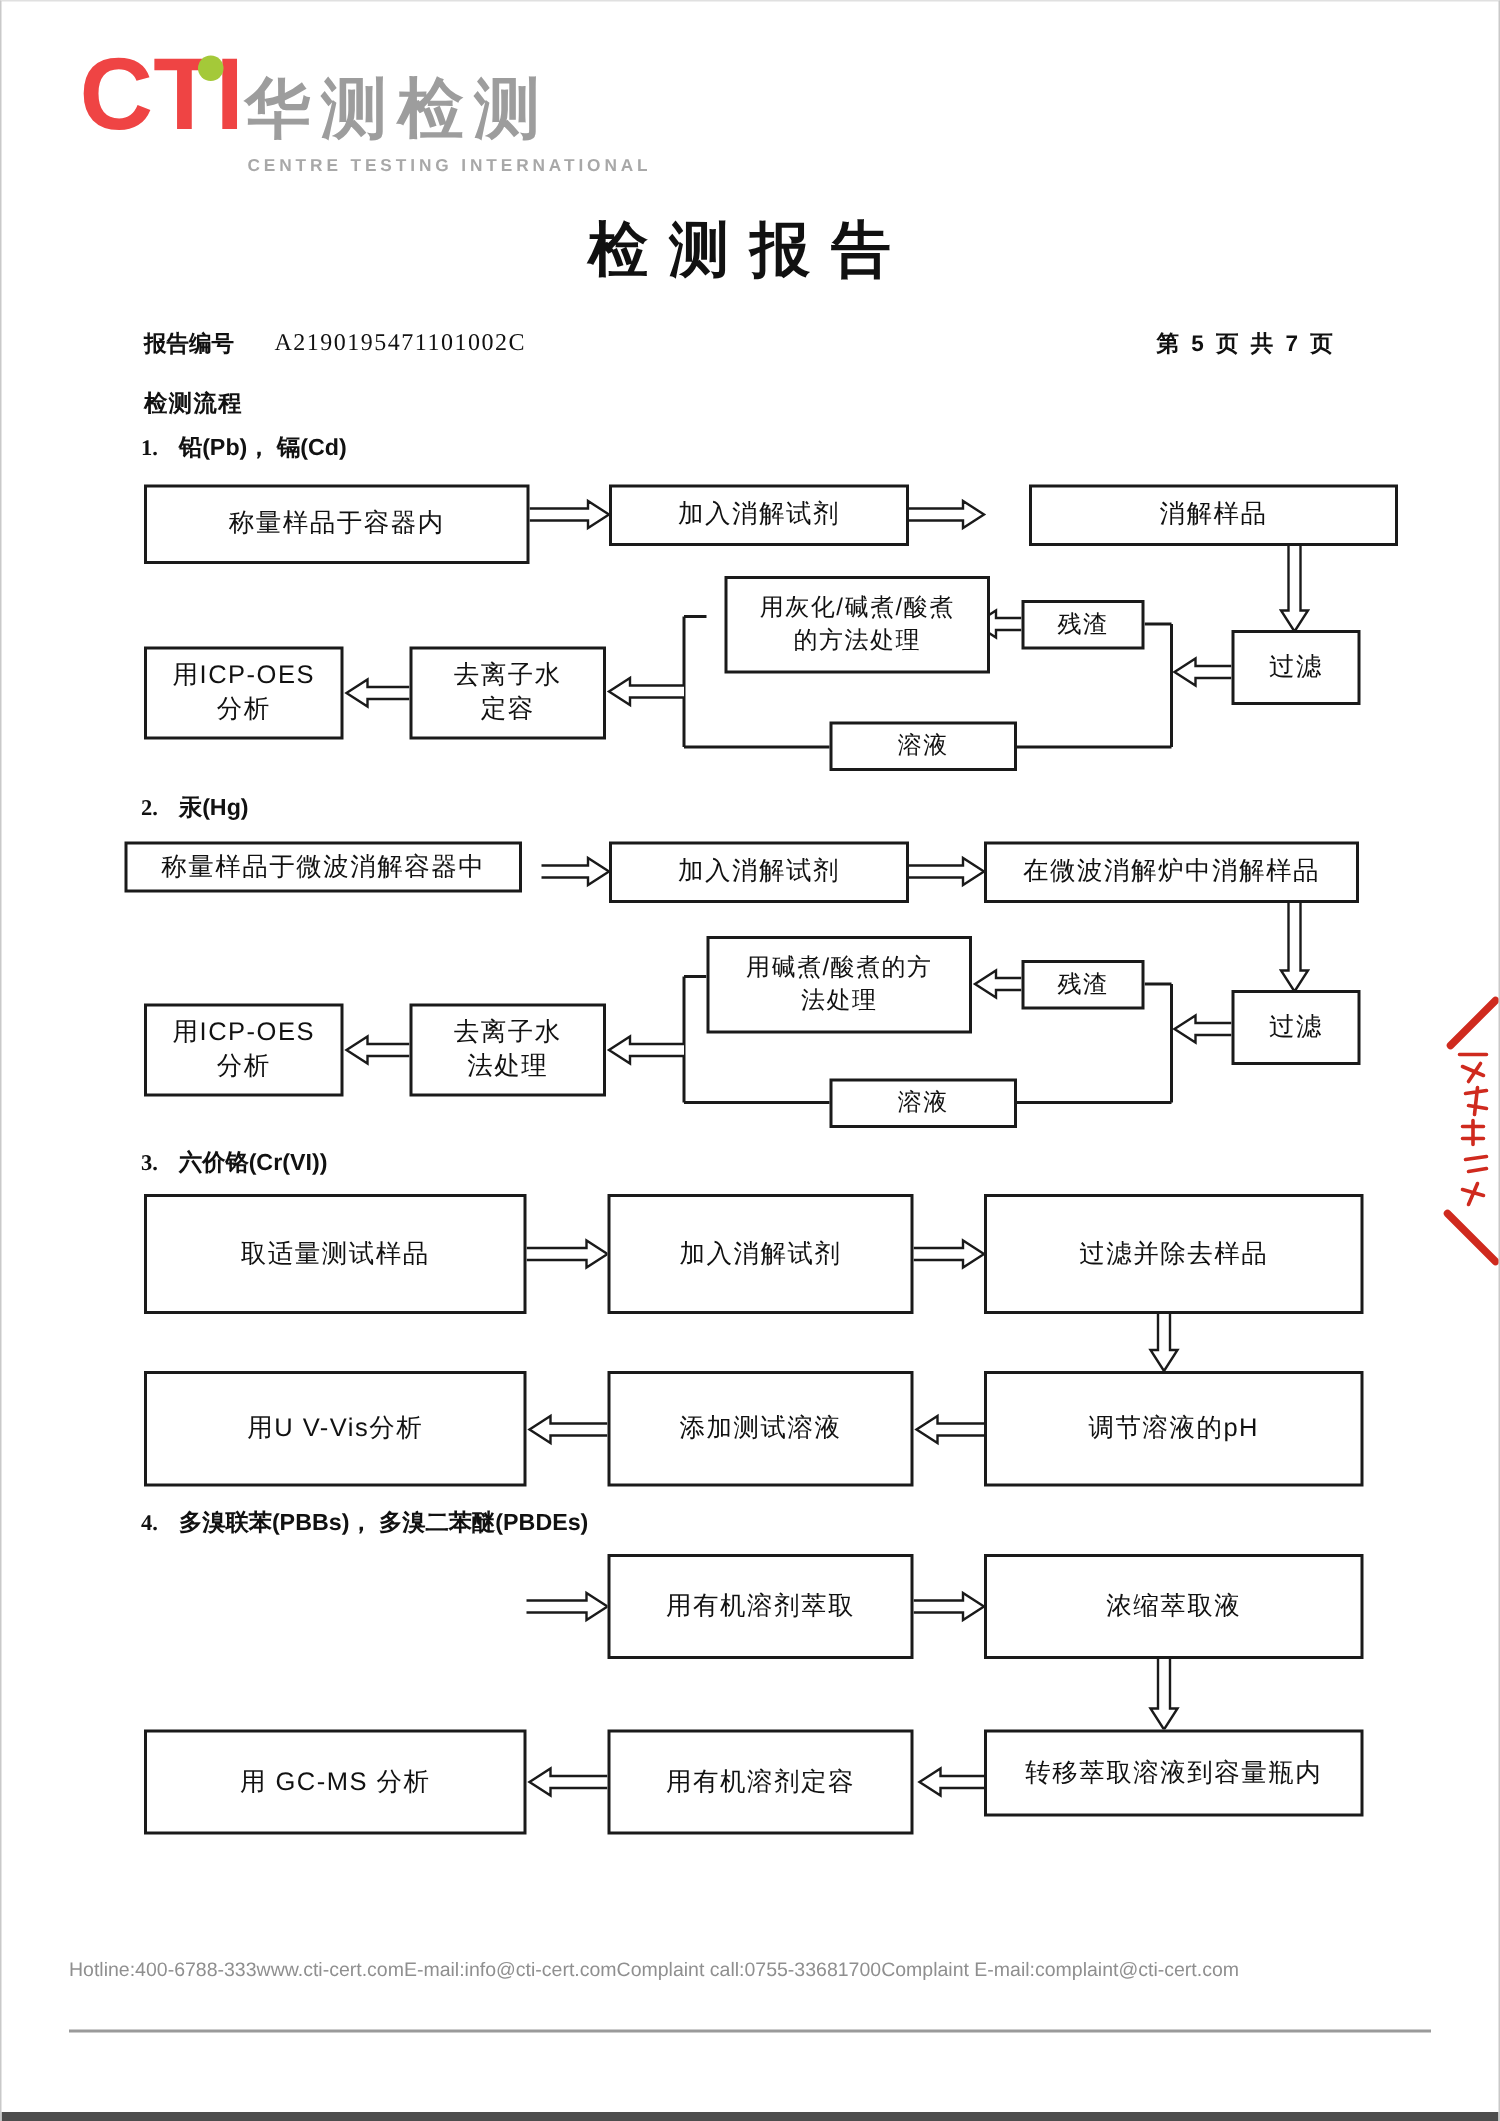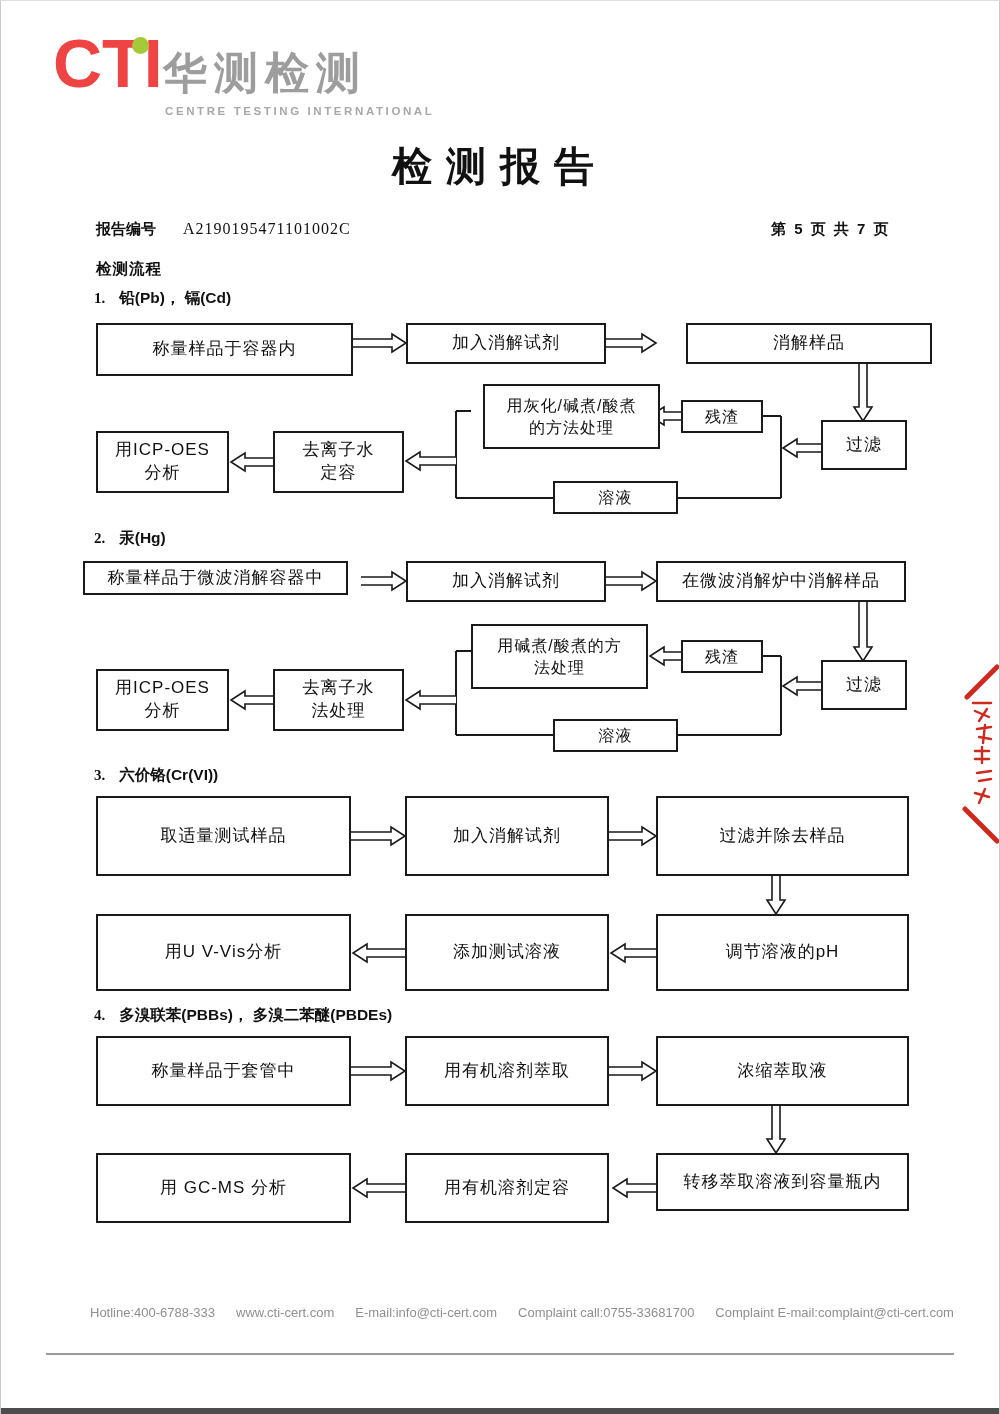--- a/index.html
+++ b/index.html
@@ -69,21 +69,21 @@
 
   #s4-b1{left:95px;top:1035px;width:255px;height:70px;}
   #s4-b2{left:404px;top:1035px;width:204px;height:70px;}
   #s4-b3{left:655px;top:1035px;width:253px;height:70px;}
   #s4-b4{left:655px;top:1152px;width:253px;height:58px;}
   #s4-b5{left:404px;top:1152px;width:204px;height:70px;}
   #s4-b6{left:95px;top:1152px;width:255px;height:70px;}
 
   
   .footer-rule { position:absolute; left:45px; right:45px; top:1352px; height:0; border-top:2px solid #9a9a9a; }
-  .footer-row { position:absolute; left:45px; right:45px; top:1304px; display:flex; justify-content:space-between; font-size:13px; color:#8f8f8f;margin-left:44px; }
+  .footer-row { position:absolute; left:45px; right:45px; top:1304px; display:flex; justify-content:flex-start; font-size:13px; color:#8f8f8f; }
   .bottom-bar { position:absolute; left:0; right:0; bottom:0; height:6px; background:#4d4d4d; }
 
   
   .stamp { position:absolute; left:950px; top:650px; z-index:3; }
 </style>
 </head>
 <body>
 
 <div class="page">
 
@@ -192,21 +192,20 @@
   <div class="fbox" id="s2-b9">用ICP-OES
 分析</div>
 
   <div class="fbox" id="s3-b1">取适量测试样品</div>
   <div class="fbox" id="s3-b2">加入消解试剂</div>
   <div class="fbox" id="s3-b3">过滤并除去样品</div>
   <div class="fbox" id="s3-b4">调节溶液的pH</div>
   <div class="fbox" id="s3-b5">添加测试溶液</div>
   <div class="fbox" id="s3-b6">用U V-Vis分析</div>
 
-  <div class="fbox" id="s4-b1">称量样品于套管中</div>
   <div class="fbox" id="s4-b2">用有机溶剂萃取</div>
   <div class="fbox" id="s4-b3">浓缩萃取液</div>
   <div class="fbox" id="s4-b4">转移萃取溶液到容量瓶内</div>
   <div class="fbox" id="s4-b5">用有机溶剂定容</div>
   <div class="fbox" id="s4-b6">用 GC-MS 分析</div>
 
   <svg class="stamp" width="50" height="200">
     <g stroke="#cf2a1e" stroke-width="5" stroke-linecap="round" fill="none">
       <path d="M46,16 L16,46"></path>
       <path d="M14,158 L46,190"></path>

